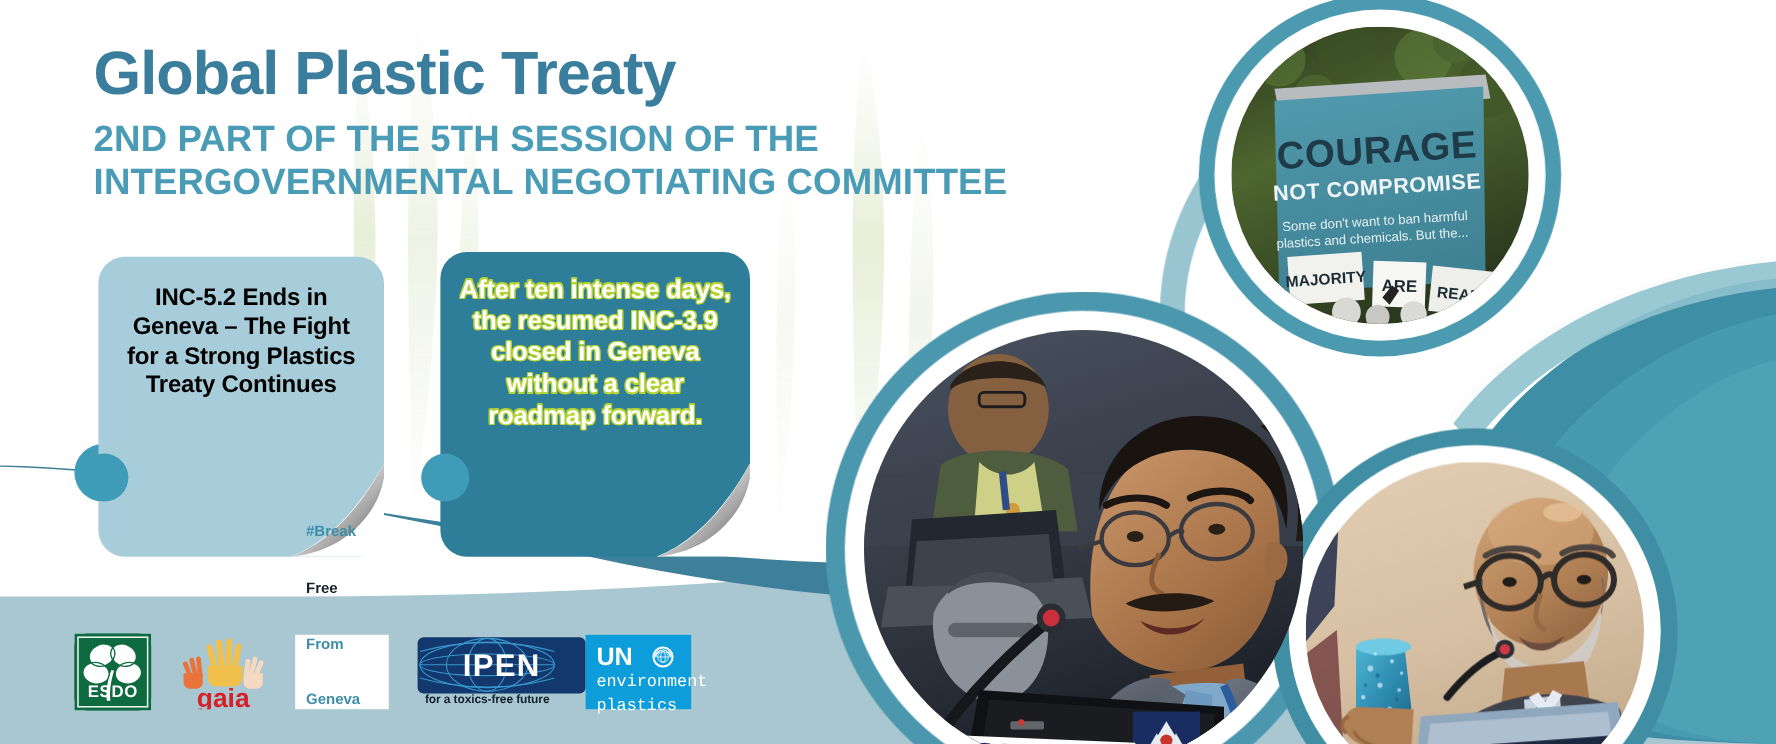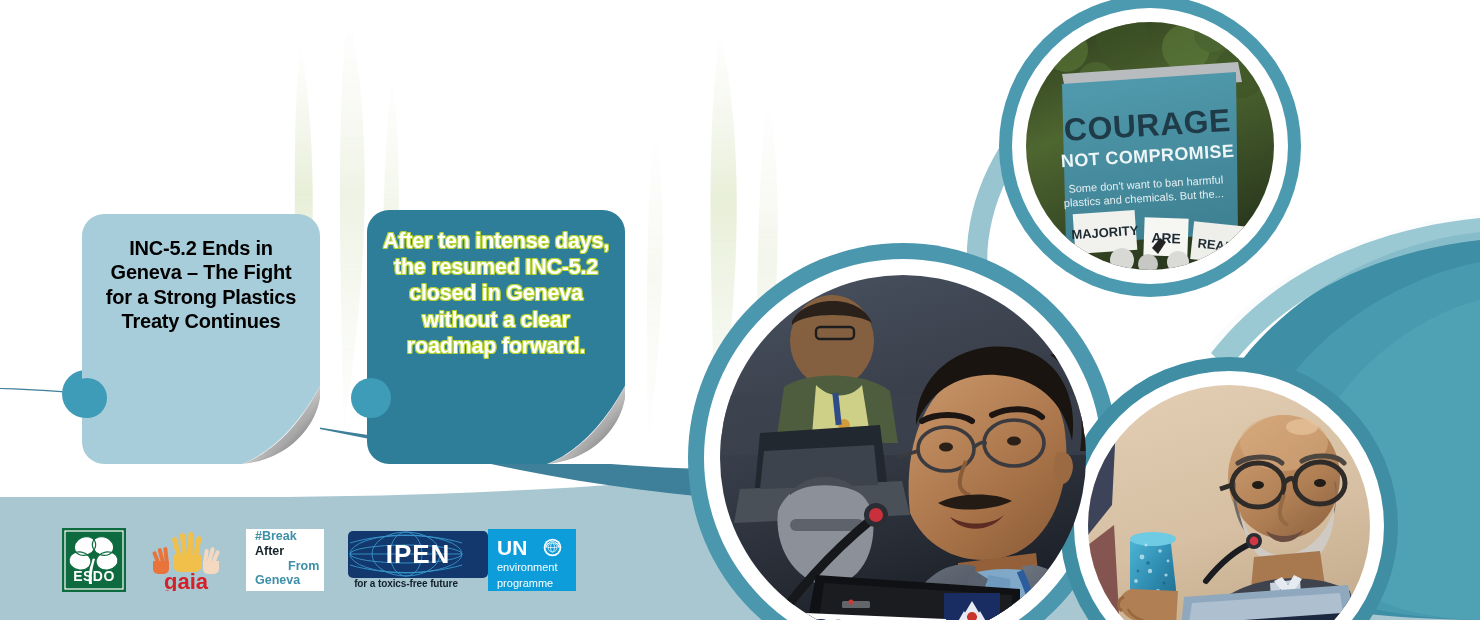--- a/index.html
+++ b/index.html
@@ -118,27 +118,27 @@
     align-items: center;
     gap: 24px;
     z-index: 6;
   }
   .logo { position: relative; display: block; }
 
   .logo-esdo { width: 64px; height: 64px; background: #0d6b3f; position: relative; border-radius: 11px; }
   .logo-gaia { width: 72px; height: 62px; position: relative; }
   .logo-bfp {
     width: 78px; height: 62px; background: #ffffff;
-    display: flex; flex-direction: column; justify-content: flex-start;
+    display: flex; flex-direction: column; justify-content: flex-end;
     padding-left: 9px;
-    font-size: 12.5px; font-weight: bold; line-height: 1.18;
+    font-size: 12.5px; font-weight: bold; line-height: 1.18; gap: 32px;
   }
   .bfp-l1 { color: #3e8fa8; }
   .bfp-l2 { color: #16232b; }
-  .bfp-l3 { color: #3e8fa8; margin-left: 33px; }
+  .bfp-l3 { color: #3e8fa8; }
   .bfp-l4 { color: #3e8fa8; }
 
   .logo-ipen-wrap { width: 116px; }
   .logo-ipen {
     width: 140px; height: 47px; background: #12386e;
     border-radius: 5px; position: relative; overflow: hidden;
     display: flex; align-items: center; justify-content: center;
   }
   .ipen-word {
     position: relative; z-index: 2;
@@ -150,21 +150,21 @@
     font-size: 10px; font-weight: bold; color: #11202b;
     letter-spacing: -0.1px;
   }
 
   .logo-un {
     width: 88px; height: 62px; background: #0d9ddb;
     padding: 8px 7px 0 9px; color: #ffffff;
   }
   .un-top { display: flex; align-items: center; gap: 16px; }
   .un-word { font-size: 21px; font-weight: bold; line-height: 1; }
-  .un-sub { font-size: 11px; line-height: 1.22; margin-top: 3px; }
+  .un-sub { font-size: 14px; line-height: 1.22; margin-top: 3px; font-family: Liberation Mono, monospace; }
 
   
   .photo-circle {
     position: absolute;
     border-radius: 50%;
     overflow: hidden;
     z-index: 5;
   }
   .ring {
     position: absolute;
@@ -240,20 +240,27 @@
 
       <path d="M1480 200 L 1480 218 C 1356 230, 1260 284, 1206 360 C 1152 438, 1152 522, 1200 594
                L 1186 608 C 1130 528, 1128 434, 1186 348 C 1246 262, 1350 210, 1480 200 Z" fill="#ffffff" opacity="0.95"></path>
 
       <path d="M968 280 C 960 210, 992 140, 1046 92 L 1060 110 C 1012 152, 982 214, 988 278 Z" fill="#7fb7c6" opacity="0.8"></path>
 
       <circle cx="86" cy="394" r="24" fill="#3e9cb8"></circle>
     </g>
   </svg>
 
+  <div class="headline-block">
+    <div class="main-title">Global Plastic Treaty</div>
+    <div class="sub-title">
+      <div>2ND PART OF THE 5TH SESSION OF THE</div>
+      <div>INTERGOVERNMENTAL NEGOTIATING COMMITTEE</div>
+    </div>
+  </div>
 
   <div class="card" id="card-one">
     <div class="card-clip"></div>
     <div class="card-text">INC-5.2 Ends in Geneva – The Fight for a Strong Plastics Treaty Continues</div>
     <svg class="page-curl" viewBox="0 0 78 78">
       <defs>
         <linearGradient id="curl1" x1="0" y1="0" x2="1" y2="1">
           <stop offset="0%" stop-color="#ffffff"></stop>
           <stop offset="38%" stop-color="#e6e6e6"></stop>
           <stop offset="68%" stop-color="#9a9a9a"></stop>
@@ -262,21 +269,21 @@
       </defs>
       <path d="M78 0 L78 78 L0 78 C30 66, 56 40, 78 0 Z" fill="#ffffff"></path>
       <path d="M78 0 C 56 42, 28 68, 0 78 C 40 74, 70 50, 78 10 Z" fill="url(#curl1)"></path>
       <path d="M78 2 C 64 40, 38 66, 4 77 C 44 70, 72 46, 78 12 Z" fill="url(#curl1)"></path>
     </svg>
     <div class="card-dot"></div>
   </div>
 
   <div class="card" id="card-two">
     <div class="card-clip"></div>
-    <div class="card-text">After ten intense days, the resumed INC-5.2 closed in Geneva without a clear roadmap forward.</div>
+    <div class="card-text">After ten intense days, the resumed INC-3.9 closed in Geneva without a clear roadmap forward.</div>
     <svg class="page-curl" viewBox="0 0 78 78">
       <defs>
         <linearGradient id="curl2" x1="0" y1="0" x2="1" y2="1">
           <stop offset="0%" stop-color="#ffffff"></stop>
           <stop offset="38%" stop-color="#e6e6e6"></stop>
           <stop offset="68%" stop-color="#9a9a9a"></stop>
           <stop offset="100%" stop-color="#d8d8d8"></stop>
         </linearGradient>
       </defs>
       <path d="M78 0 L78 78 L0 78 C30 66, 56 40, 78 0 Z" fill="#ffffff"></path>
@@ -332,21 +339,21 @@
             <rect x="64" y="21" width="4" height="13" rx="2" transform="rotate(23 66 27)"></rect>
             <path d="M53 32 h16 v8 a5 5 0 0 1 -5 5 h-6 a5 5 0 0 1 -5 -5 z"></path>
           </g>
         </g>
         <text class="ph-text" x="36" y="60" text-anchor="middle" font-family="'Liberation Sans', sans-serif" font-size="22" font-weight="bold" fill="#d62027">gaia</text>
       </svg>
     </div>
 
     <div class="logo logo-bfp">
       <span class="bfp-l1">#Break</span>
-      <span class="bfp-l2">After</span>
+      <span class="bfp-l2">Free</span>
       <span class="bfp-l3">From</span>
       <span class="bfp-l4">Geneva</span>
     </div>
 
     <div class="logo logo-ipen-wrap">
       <div class="logo-ipen">
         <svg viewBox="0 0 116 47" width="116" height="47" style="position:absolute;left:0;top:0;">
           <g fill="none" stroke="#3fa9dd" stroke-width="0.9" opacity="0.85">
             <ellipse cx="58" cy="23" rx="56" ry="19"></ellipse>
             <ellipse cx="58" cy="23" rx="56" ry="9"></ellipse>
@@ -372,21 +379,21 @@
             <circle cx="11" cy="11" r="5.2"></circle>
             <ellipse cx="11" cy="11" rx="2.3" ry="5.2"></ellipse>
             <line x1="5.8" y1="11" x2="16.2" y2="11"></line>
           </g>
           <path d="M4.2 11 a6.8 6.8 0 0 1 13.6 0" fill="none" stroke="#ffffff" stroke-width="1.1"></path>
           <path d="M3.4 11.4 C 3.0 8.4, 5 6, 7.4 6.4" fill="none" stroke="#ffffff" stroke-width="1.1"></path>
           <path d="M18.6 11.4 C 19 8.4, 17 6, 14.6 6.4" fill="none" stroke="#ffffff" stroke-width="1.1"></path>
         </svg>
       </div>
       <div class="un-sub">environment</div>
-      <div class="un-sub">programme</div>
+      <div class="un-sub">plastics</div>
     </div>
   </div>
 
   <div class="ring" id="ring-courage"></div>
   <div class="photo-circle" id="circle-courage">
     <svg class="photo-svg" viewBox="0 0 248 248" width="248" height="248">
       <defs>
         <linearGradient id="folG" x1="0" y1="0" x2="0.4" y2="1">
           <stop offset="0%" stop-color="#2c3a1c"></stop>
           <stop offset="45%" stop-color="#4e6630"></stop>

